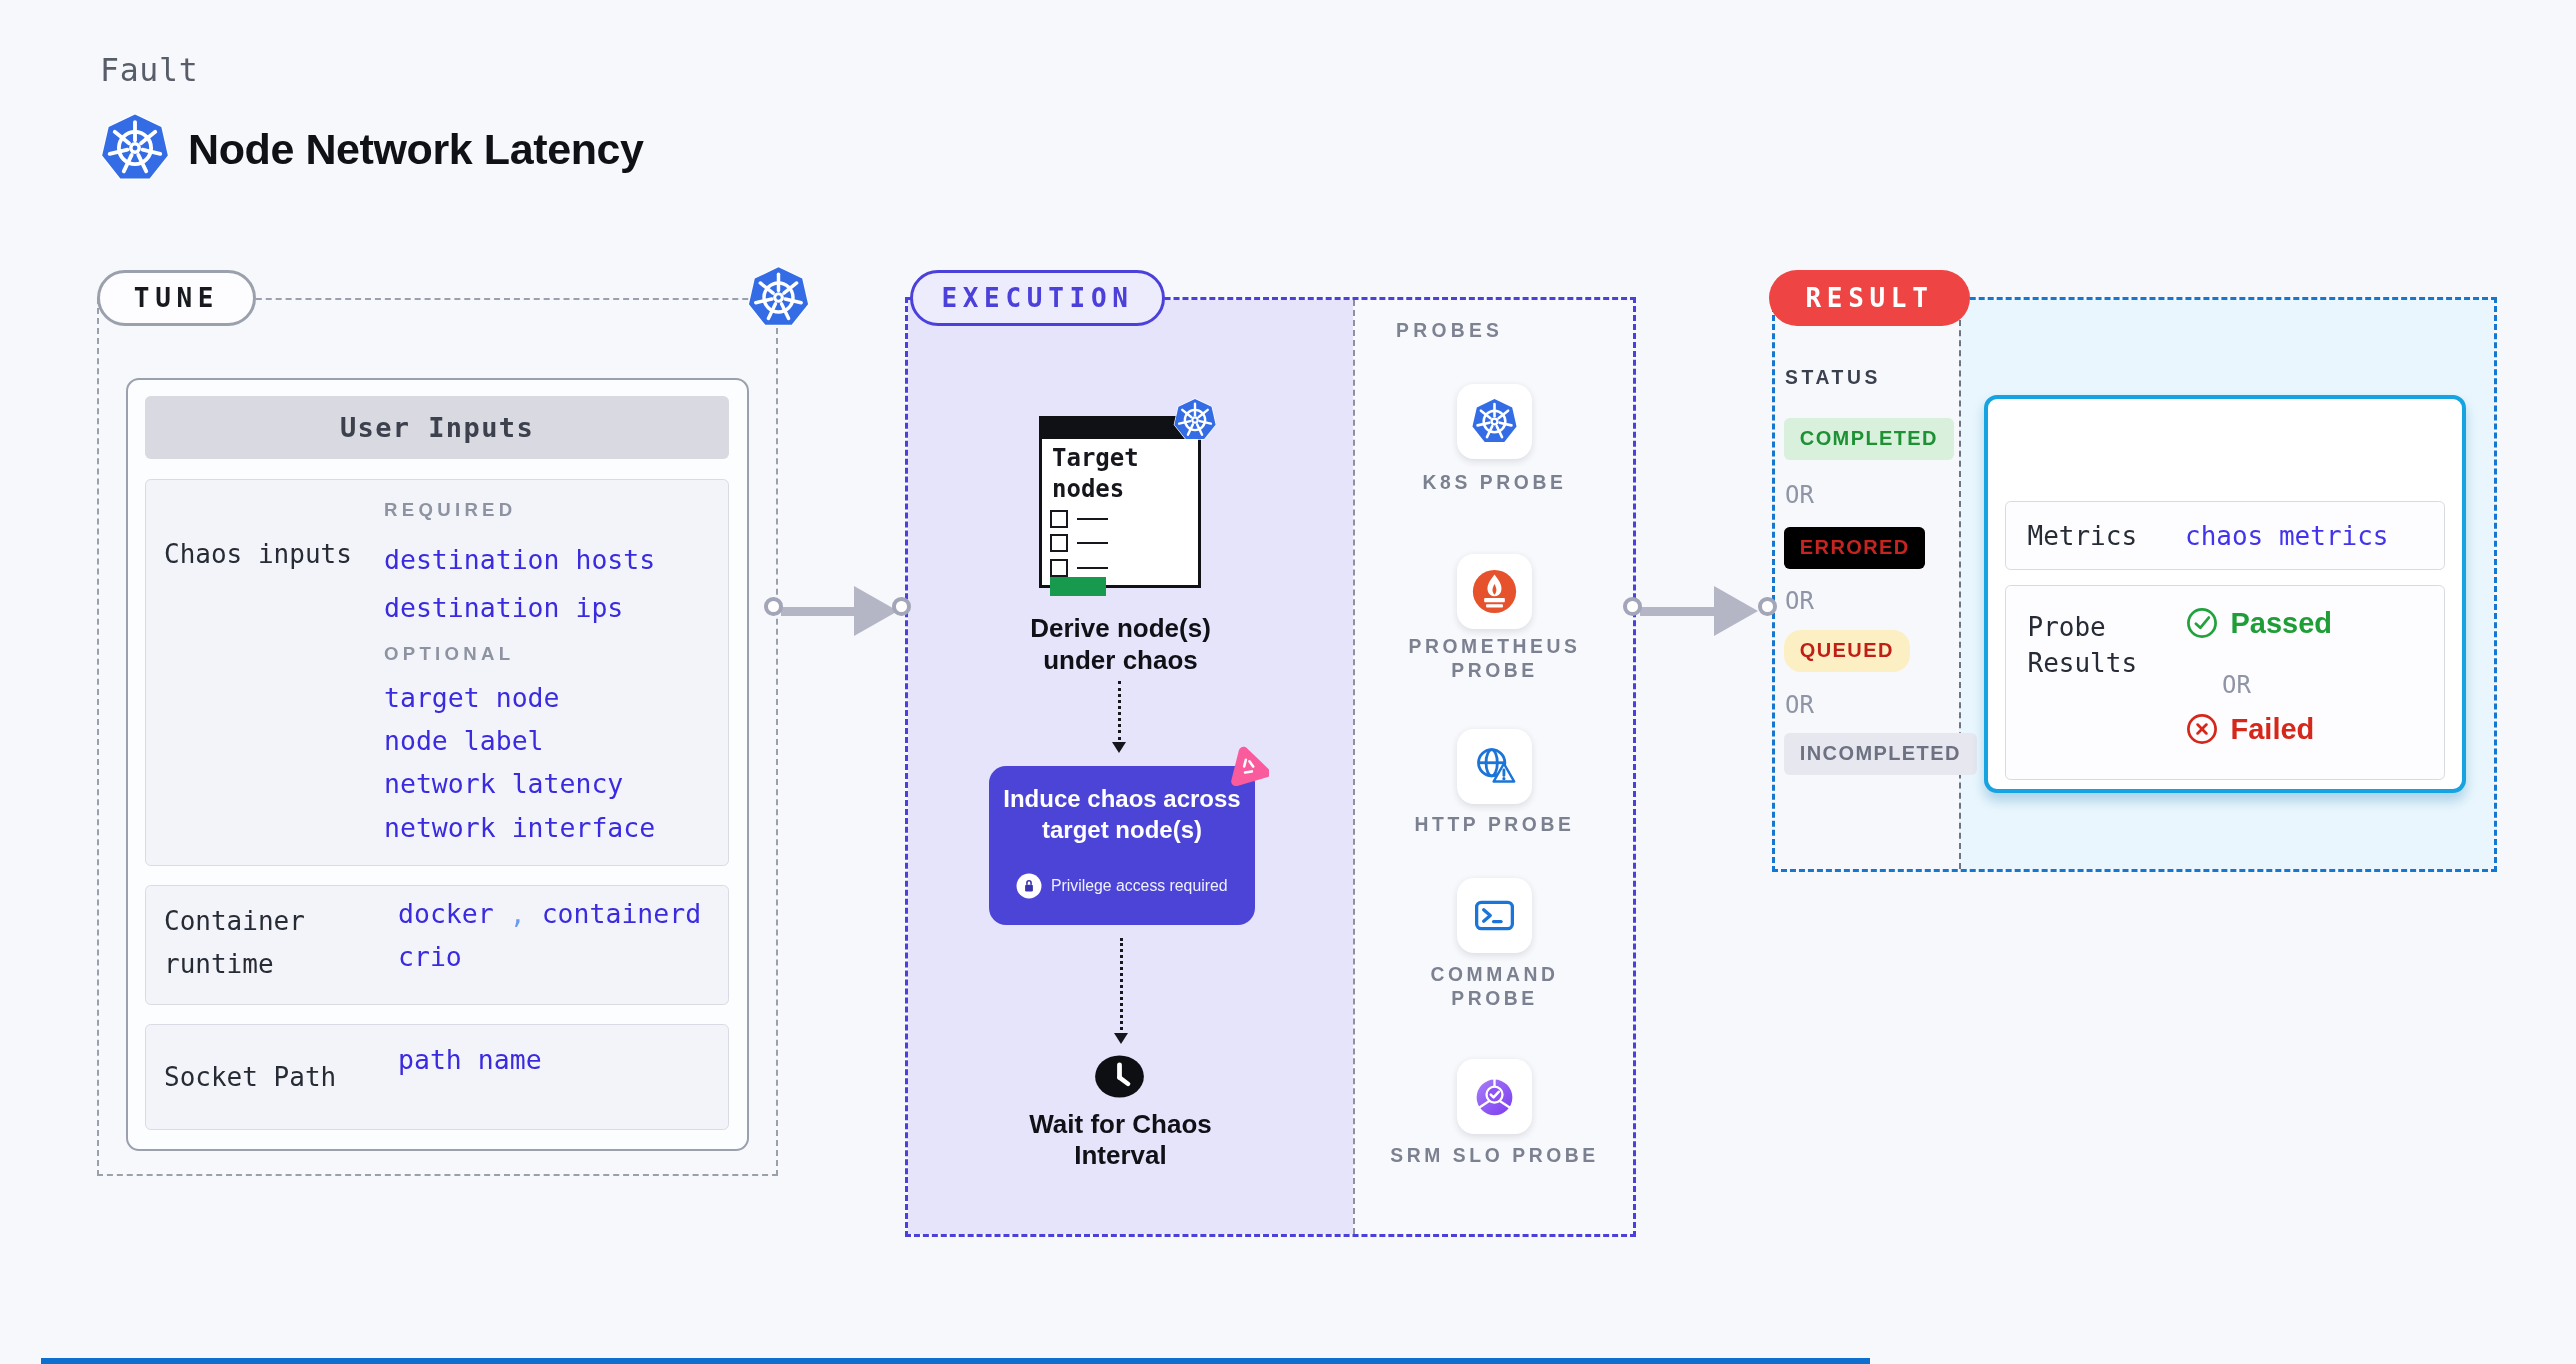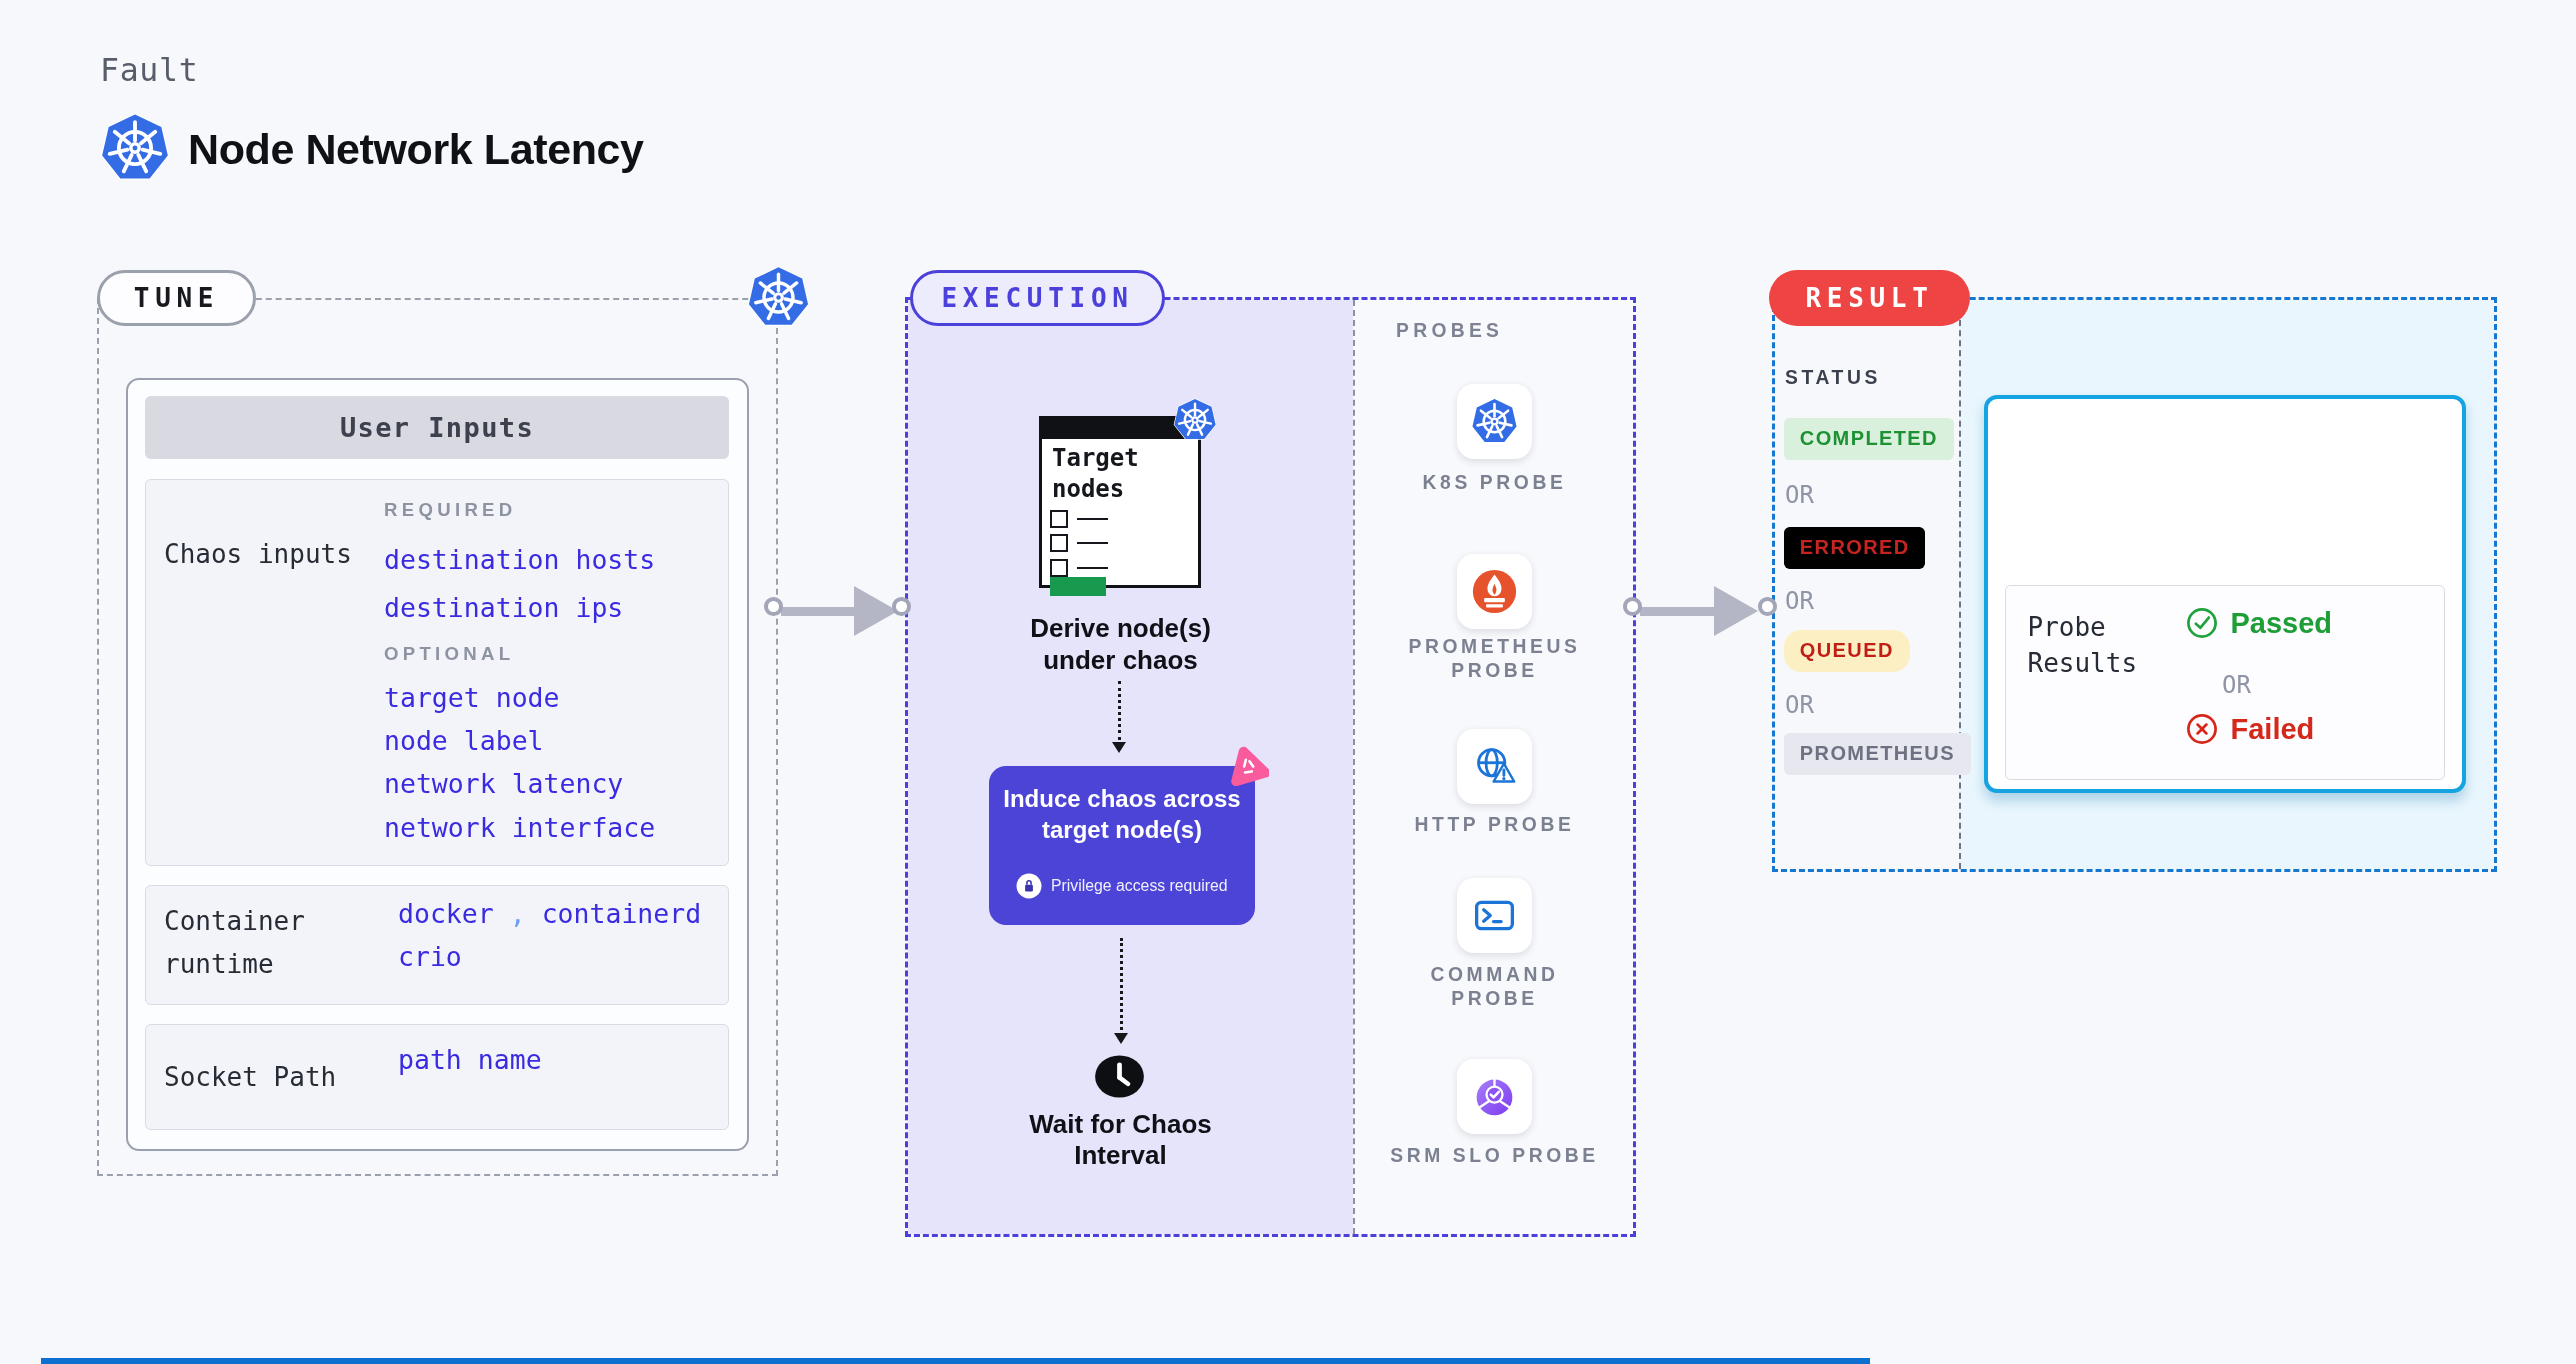--- a/index.html
+++ b/index.html
@@ -346,23 +346,27 @@
 </div>
 <div class="abs pill pill-result">RESULT</div>
 
 <div class="abs status-heading" style="left:1785px;top:367px;">STATUS</div>
 <div class="abs badge success" style="left:1784px;top:418px;">COMPLETED</div>
 <div class="abs or-label" style="left:1785px;top:481px;">OR</div>
 <div class="abs badge error" style="left:1784px;top:527px;">ERRORED</div>
 <div class="abs or-label" style="left:1785px;top:587px;">OR</div>
 <div class="abs badge queued" style="left:1784px;top:630px;border-radius:17px;">QUEUED</div>
 <div class="abs or-label" style="left:1785px;top:691px;">OR</div>
-<div class="abs badge neutral" style="left:1784px;top:733px;">PROMETHEUS</div>
+<div class="abs badge neutral" style="left:1784px;top:733px;">INCOMPLETED</div>
 
 <div class="abs output-card">
+  <div class="out-row" style="top:102px;height:67px;">
+    <div class="out-label mono" style="top:18.6px;">Metrics</div>
+    <div class="abs mono" style="left:179px;top:18.6px;font-size:26px;color:#4234ec;">chaos metrics</div>
+  </div>
   <div class="out-row" style="top:186px;height:193px;">
     <div class="out-label mono" style="top:23px;width:150px;line-height:36px;">Probe Results</div>
     <div class="abs" style="left:179px;top:20px;display:flex;align-items:center;gap:11.5px;">
       <span>
           <svg width="34" height="34" viewBox="0 0 48 48">
             <use href="#sym-check"></use>
           </svg>
         </span>
       <span class="passed-txt">Passed</span>
     </div>

